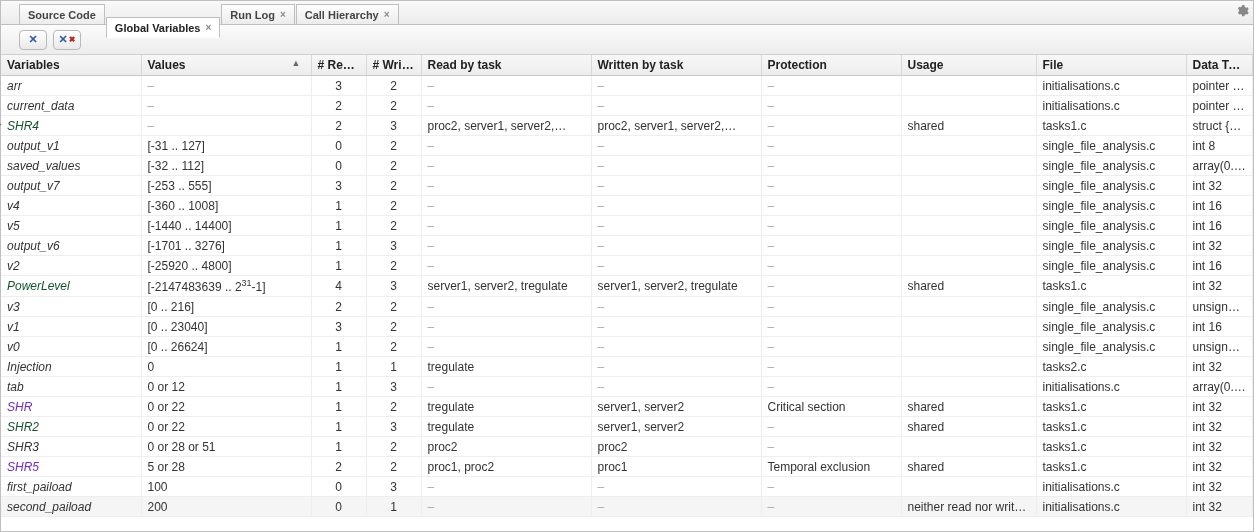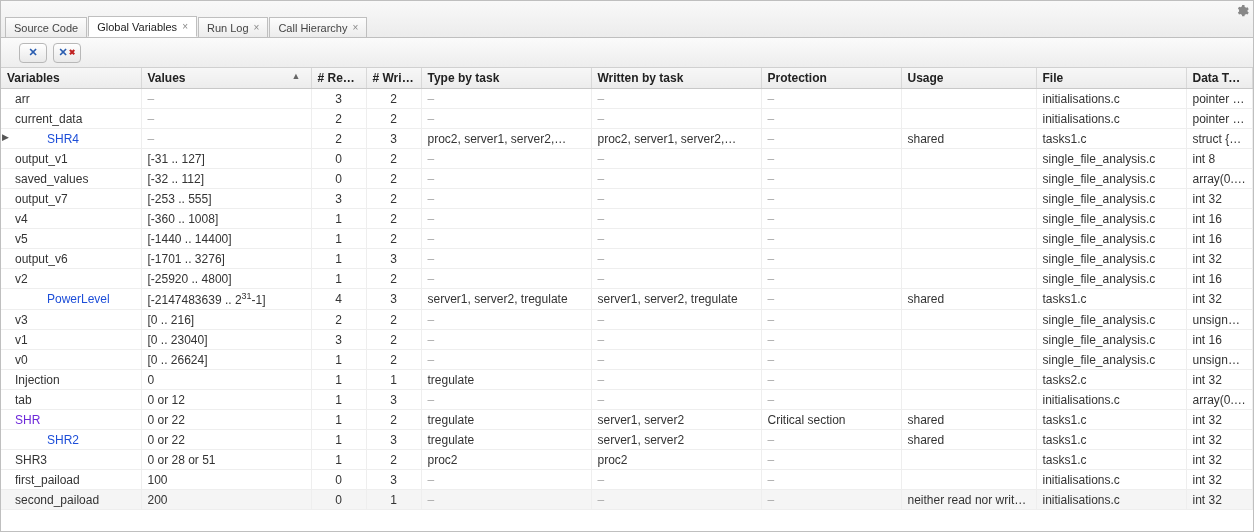--- a/index.html
+++ b/index.html
@@ -14,25 +14,26 @@
   .panel {
     border: 1px solid #bfbfbf;
     width: 1254px;
     height: 532px;
     position: relative;
     background: #fff;
   }
   .tabbar {
     display: flex;
     align-items: flex-end;
-    height: 37px;
+    height: 24px;
     background: linear-gradient(#f9f9f9,#ececec);
     border-bottom: 1px solid #bfbfbf;
-    padding-left: 2px;
+    padding-left: 16px;
     position: relative;
+    font-weight: bold;
   }
   .tab {
     display: flex;
     align-items: center;
     gap: 5px;
     padding: 3px 8px;
     font-size: 11px;
     color: #444;
     background: linear-gradient(#fdfdfd,#ececec);
     border: 1px solid #bfbfbf;
@@ -40,21 +41,21 @@
     margin-right: 1px;
     height: 20px;
     cursor: pointer;
     white-space: nowrap;
   }
   .tab.first { border-left: 1px solid #bfbfbf; margin-left:2px;}
   .tab.active {
     background: #fff;
     height: 21px;
     position: relative;
-    top: 0;
+    top: 14px;
     border-bottom: 1px solid #fff;
     color: #222;
   }
   .tab .close {
     color: #888;
     font-size: 10px;
     line-height: 1;
   }
   .gear {
     position: absolute;
@@ -115,24 +116,24 @@
   tbody td {
     border-right: 1px solid #eee;
     border-bottom: 1px solid #eee;
     padding: 2px 6px;
     height: 20px;
     white-space: nowrap;
     overflow: hidden;
     text-overflow: ellipsis;
     color:#333;
   }
-  tbody td.var { padding-left: 14px; }
+  tbody td.var { padding-left: 6px; font-style: italic; }
   tbody td.num { text-align:center; }
   tbody tr:last-child td { background:#f5f5f5; }
-  .var-orange { color: #1d4ed8; margin-left: 32px; }
+  .var-orange { color: #14532d; }
   .var-green  { color: #6d28d9; }
   .sort-ind {
     float:right;
     font-size:9px;
     color:#666;
     margin-right:4px;
   }
   .dash { color:#aaa; }
   .expander {
     position:absolute;
@@ -207,21 +208,21 @@
       </colgroup>
       <thead>
         <tr>
           <th>Variables</th>
           <th>
             <span>Values</span>
             <span class="sort-ind">▲</span>
           </th>
           <th class="num"># Reads</th>
           <th class="num"># Writes</th>
-          <th>Type by task</th>
+          <th>Read by task</th>
           <th>Written by task</th>
           <th>Protection</th>
           <th>Usage</th>
           <th>File</th>
           <th>Data Type</th>
         </tr>
       </thead>
       <tbody id="tbody">
           <tr>
             <td class="var"><span class="">arr</span></td>
@@ -445,20 +446,32 @@
             <td class="num">1</td>
             <td class="num">2</td>
             <td>proc2</td>
             <td>proc2</td>
             <td><span class="dash">–</span></td>
             <td></td>
             <td>tasks1.c</td>
             <td>int 32</td>
           </tr>
           <tr>
+            <td class="var"><span class="var-green">SHR5</span></td>
+            <td>5 or 28</td>
+            <td class="num">2</td>
+            <td class="num">2</td>
+            <td>proc1, proc2</td>
+            <td>proc1</td>
+            <td>Temporal exclusion</td>
+            <td>shared</td>
+            <td>tasks1.c</td>
+            <td>int 32</td>
+          </tr>
+          <tr>
             <td class="var"><span class="">first_paiload</span></td>
             <td>100</td>
             <td class="num">0</td>
             <td class="num">3</td>
             <td><span class="dash">–</span></td>
             <td><span class="dash">–</span></td>
             <td><span class="dash">–</span></td>
             <td></td>
             <td>initialisations.c</td>
             <td>int 32</td>

